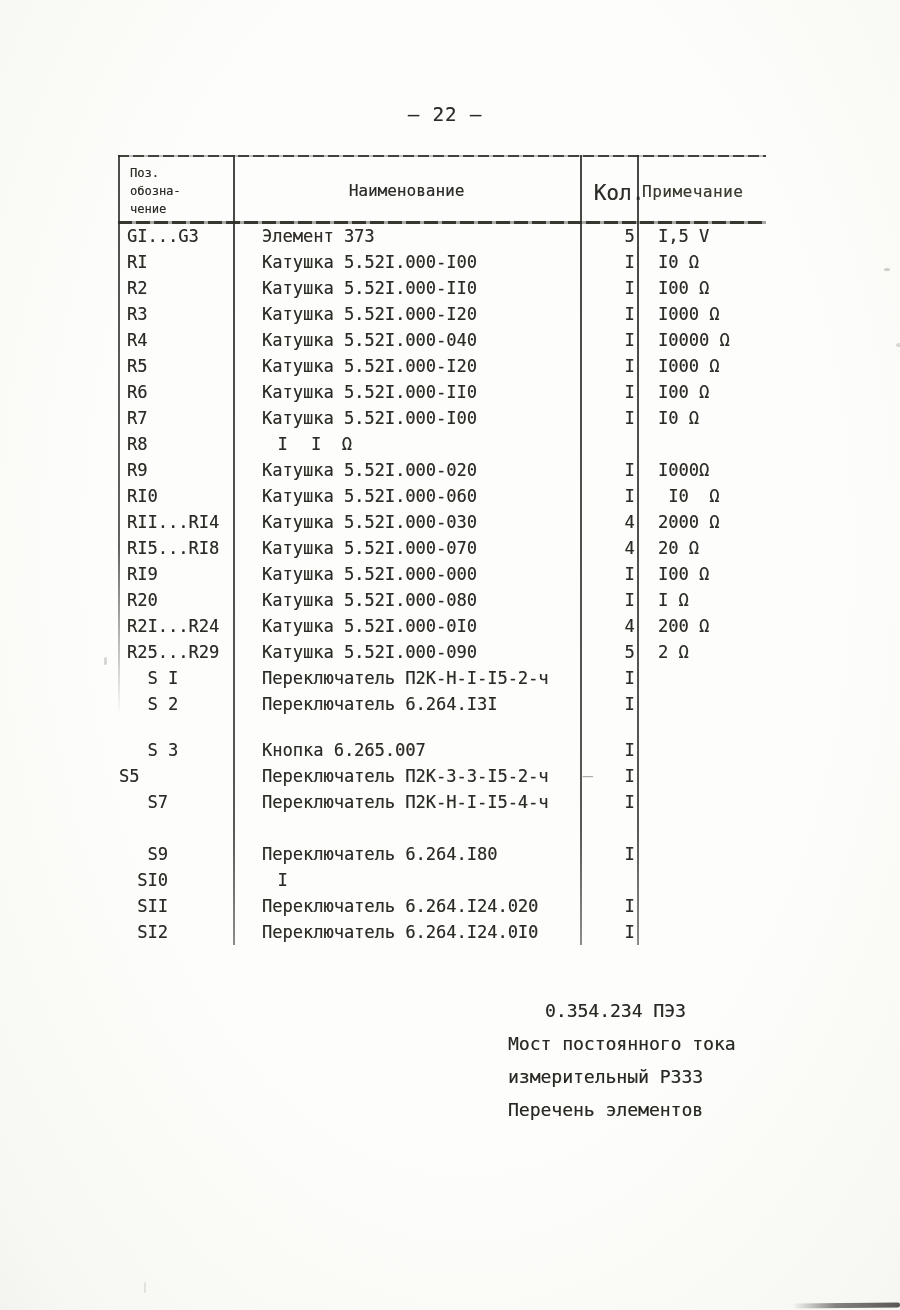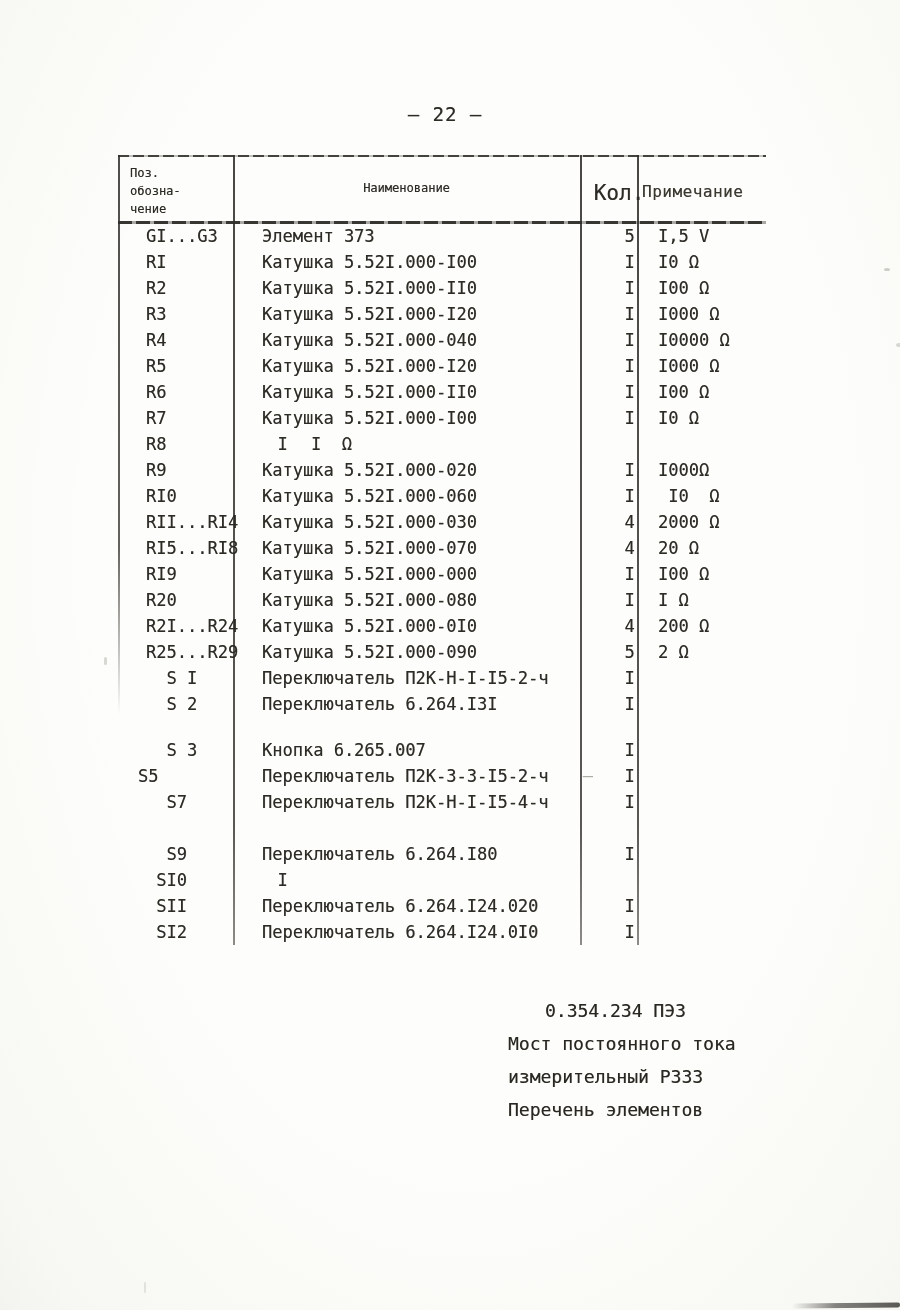--- a/index.html
+++ b/index.html
@@ -32,26 +32,26 @@
   .vline {
     position:absolute; top:0; width:2px; height:790px;
     background:linear-gradient(180deg, rgba(48,46,42,.88) 0%, rgba(48,46,42,.80) 85%, rgba(48,46,42,.55) 100%);
   }
   .vline.v-left { left:0; height:560px;
     background:linear-gradient(180deg, rgba(48,46,42,.85) 0%, rgba(48,46,42,.75) 70%, rgba(48,46,42,0) 100%); }
   .vline.v1 { left:115px; }
   .vline.v2 { left:462px; }
   .vline.v3 { left:519px; }
   .h-pos  { position:absolute; left:12px;  top:9px;  font-size:12px; line-height:18px; }
-  .h-name { position:absolute; left:115px; top:26px; width:347px; text-align:center; font-size:12px; }
+  .h-name { position:absolute; left:115px; top:26px; width:347px; text-align:center; font-size:16px; }
   .h-qty  { position:absolute; left:462px; top:26px; width:78px;  text-align:center; font-size:21px; }
   .h-note { position:absolute; left:524px; top:27px; font-size:16px; letter-spacing:.5px; color:#3a382f; }
   .rows { position:absolute; left:0; top:68px; width:648px; }
   .row  { display:flex; height:26px; line-height:26px; font-size:17px; }
-  .c-pos  { width:136px; padding-left:28px; white-space:pre; box-sizing:border-box; flex:none; }
+  .c-pos  { width:136px; padding-left:9px; white-space:pre; box-sizing:border-box; flex:none; }
   .c-pos.outdent { text-indent:-8px; }
   .c-name { width:347px; padding-left:8px; white-space:pre; box-sizing:border-box; flex:none; position:relative; }
   .c-qty  { width:57px; text-align:center; flex:none; }
   .c-note { white-space:pre; flex:none;text-align:center; }
   .mark { position:absolute; right:8px; top:0; color:rgba(110,106,96,.55); text-shadow:none; }
   
   .titleblock {
     position:absolute; left:508px; top:994px;
     font-size:18px; font-weight:normal; line-height:33px;
     color:#292722;

